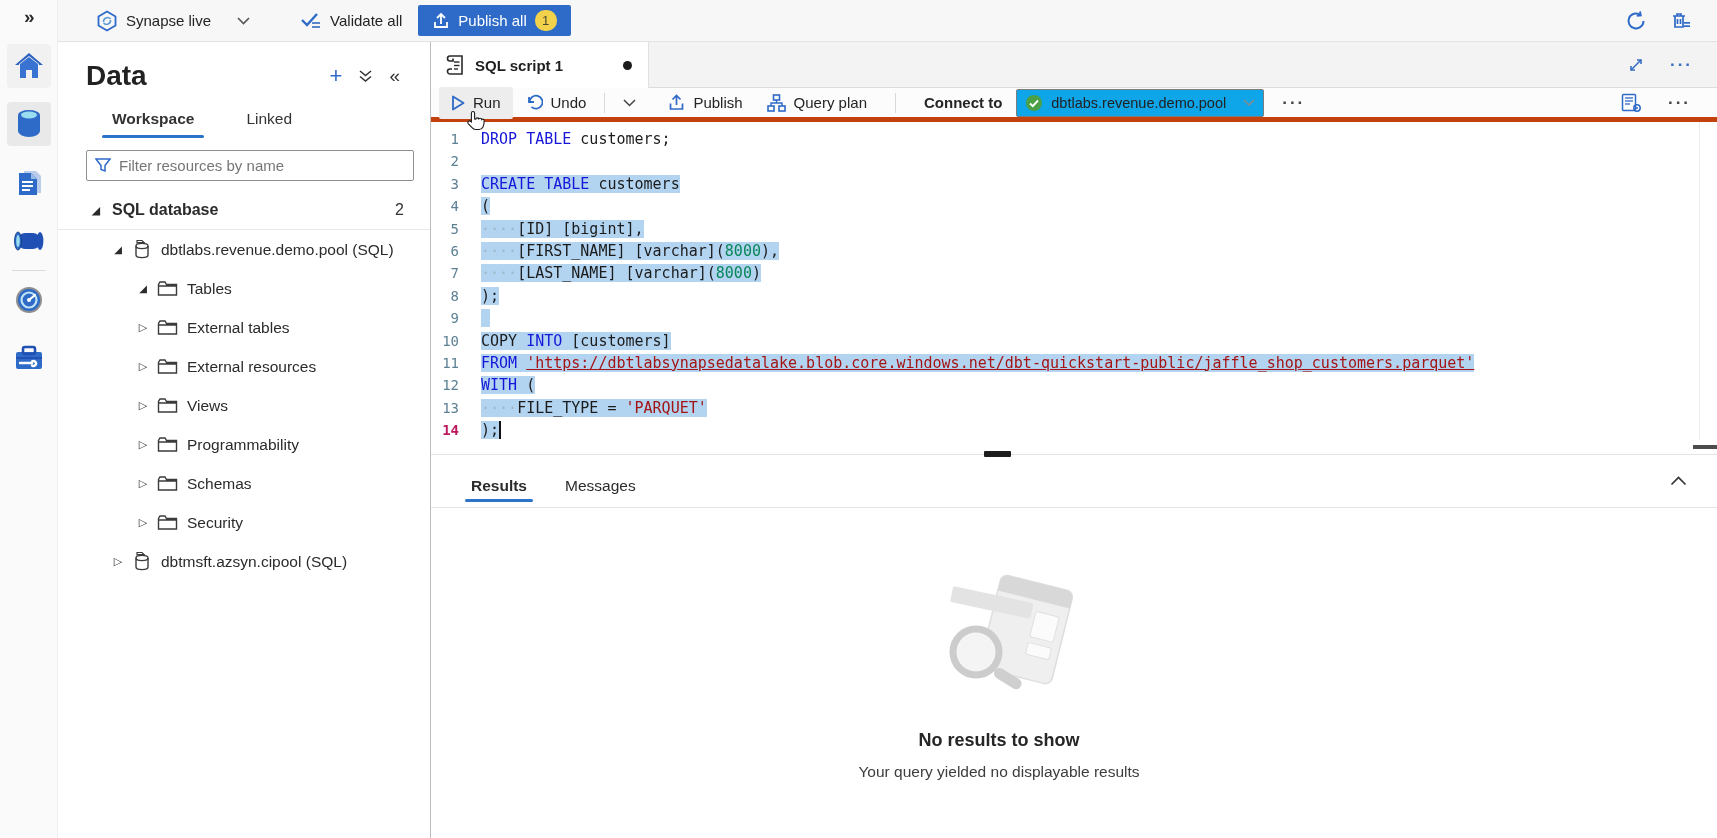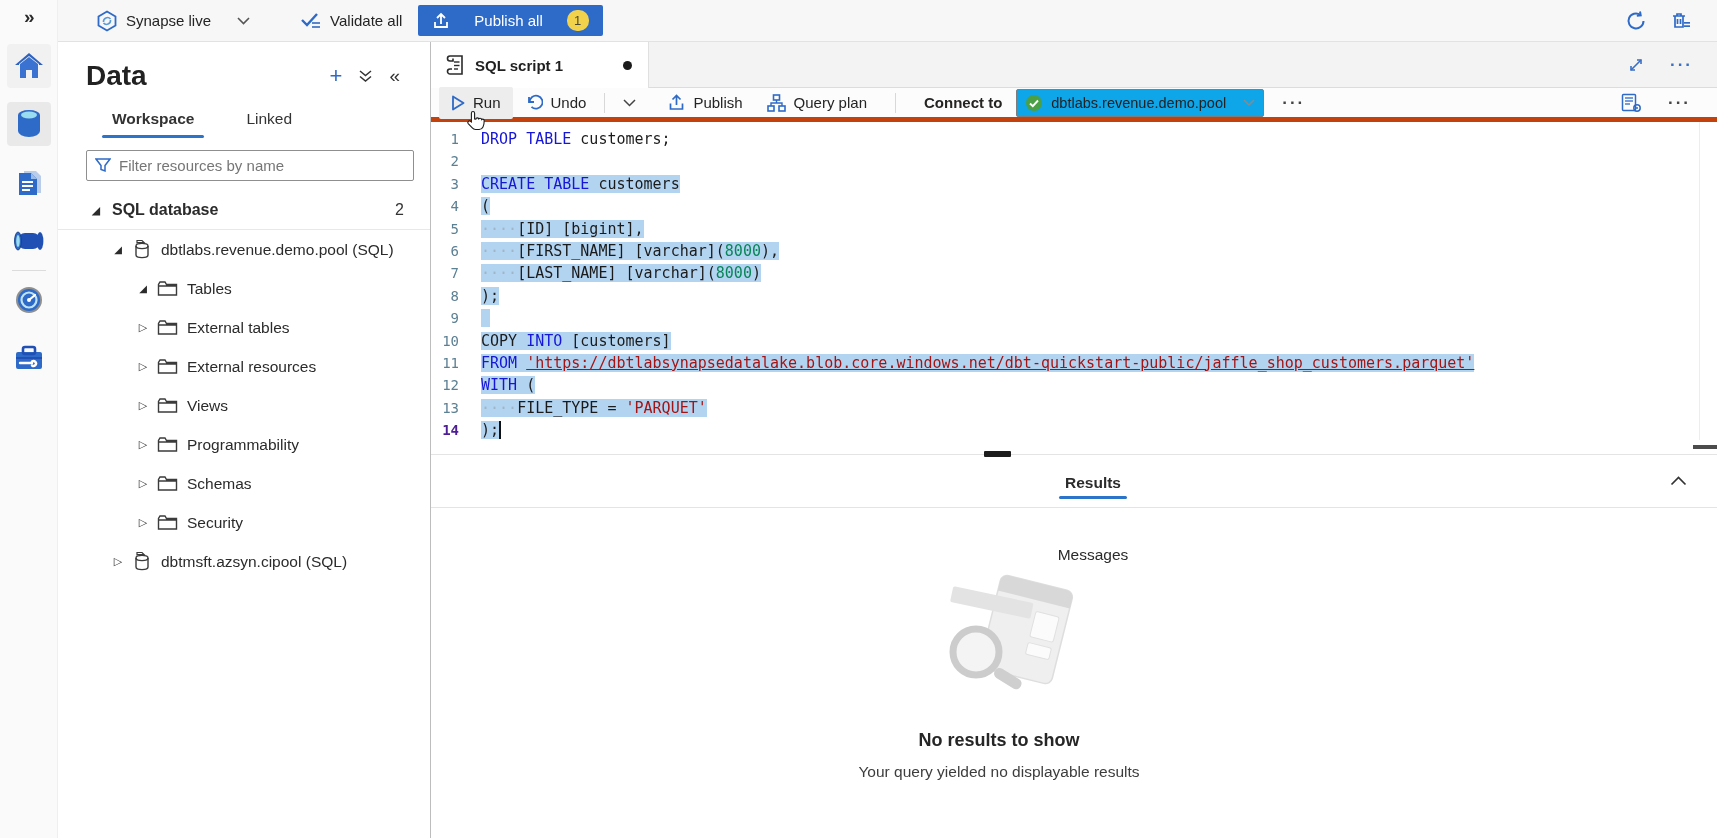--- a/index.html
+++ b/index.html
@@ -17,21 +17,21 @@
   .rail-item { position:absolute; left:7px; width:44px; height:44px; border-radius:4px; display:flex; align-items:center; justify-content:center; cursor:pointer; }
   .rail-item.hover { background:#f1f1f1; }
   .rail-item.selected { background:#e9e9e9; }
   .rail-divider { position:absolute; left:12px; width:34px; height:1px; background:#dcdcdc; }
 
   
   .topbar { position:absolute; left:58px; top:0; right:0; height:42px; background:#f7f7f7; border-bottom:1px solid #e2e2e2; display:flex; align-items:center; z-index:4; }
   .tb-group { display:flex; align-items:center; gap:8px; padding:0 12px; cursor:pointer; color:#242424;justify-content:flex-end; }
   .mode-label { font-size:15px; }
   .chev { color:#555; }
-  .btn-publish-all { display:flex; align-items:center; gap:24px; background:#2e6ac7; color:#fff; border:none; border-radius:2px; height:31px; padding:4px 14px; font-size:15px; cursor:pointer; margin-left:4px; font-family:inherit; }
+  .btn-publish-all { display:flex; align-items:center; gap:8px; background:#2e6ac7; color:#fff; border:none; border-radius:2px; height:31px; padding:4px 14px; font-size:15px; cursor:pointer; margin-left:4px; font-family:inherit; }
   .badge { background:#f2d24b; color:#4a4a33; border-radius:10px; min-width:22px; height:21px; display:flex; align-items:center; justify-content:center; font-size:13px; padding:0 4px; }
   .topbar-right { margin-left:auto; display:flex; align-items:center; gap:22px; padding-right:26px; }
   .icon-btn { cursor:pointer; }
 
   
   .sidebar { position:absolute; left:58px; top:42px; width:372px; bottom:0; background:#fff; z-index:3; }
   .sb-header { display:flex; align-items:center; padding:18px 16px 6px 28px; }
   .sb-title { font-size:28px; font-weight:700; color:#222; }
   .sb-actions { margin-left:auto; display:flex; align-items:center; gap:16px; padding-right:14px; }
   .plus { color:#2e6ac7; font-size:22px; font-weight:400; cursor:pointer; line-height:1; }
@@ -71,39 +71,39 @@
   .connect-label { font-weight:700; font-size:15px; margin:0 14px 0 22px; }
   .pool-select { display:flex; align-items:center; gap:8px; border:1px solid #7d7d7d; border-radius:2px; height:28px; padding:0 8px; background:#0ea5e9; cursor:pointer; min-width:248px; }
   .pool-name { font-size:14.5px; color:#222; }
   .toolbar-right { margin-left:auto; display:flex; align-items:center; gap:26px; padding-right:26px; }
 
   
   .editor { height:332px; position:relative; background:#fff; overflow:hidden; }
   .code-area { position:absolute; inset:0 0 12px 0; padding-top:6px; font-family:"DejaVu Sans Mono", monospace; font-size:15px; }
   .code-line { display:flex; height:22.4px; line-height:22.4px; white-space:pre; }
   .ln { width:50px; text-align:right; padding-right:22px; color:#5b7f93; font-size:14px; flex:none; }
-  .ln.active { color:#4c1d95; font-weight:700; }
+  .ln.active { color:#be185d; font-weight:700; }
   .lc { flex:1; }
   .lc .sel { background:#b3d4f1; }
   .tok-kw { color:#1616d8; }
   .tok-pl { color:#1b1b1b; }
   .tok-str { color:#a31515; }
   .tok-num { color:#098658; }
   .tok-ws { color:#9fb6c6; }
   .tok-u { text-decoration:underline; }
   .caret { display:inline-block; width:2px; height:18px; background:#111; vertical-align:-4px; }
   .sel-pad { display:inline-block; width:9px; }
   .v-gutter { position:absolute; right:17px; top:0; bottom:14px; width:0; border-left:1px solid #ededed; }
   .h-thumb { position:absolute; right:0; bottom:5px; width:24px; height:4px; background:#4c4c4c; }
   .splitter { height:10px; position:relative; border-top:1px solid #e4e4e4; background:#fff; cursor:row-resize; }
   .split-handle { position:absolute; left:43%; top:-4px; width:27px; height:6px; background:#1d1d1d; border-radius:1px; }
 
   
   .results { flex:1; display:flex; flex-direction:column; background:#fff; }
-  .res-tabs { height:44px; display:flex; align-items:center; padding-left:38px; gap:34px; border-bottom:1px solid #e4e4e4; position:relative;flex-direction:column; }
+  .res-tabs { height:44px; display:flex; align-items:center; padding-left:38px; gap:34px; border-bottom:1px solid #e4e4e4; position:relative; }
   .res-tab { font-size:15.5px; color:#2b2b2b; cursor:pointer; position:relative; padding:10px 2px; }
   .res-tab.active { font-weight:600; }
   .res-tab.active::after { content:""; position:absolute; left:-4px; right:-4px; bottom:3px; height:3px; background:#2b74c9; border-radius:2px; }
   .res-collapse { position:absolute; right:30px; top:12px; cursor:pointer; }
   .res-empty { flex:1; display:flex; flex-direction:column; align-items:center; justify-content:center; gap:6px; transform:translateX(-75px); }
   .empty-title { font-size:18px; font-weight:700; color:#262626; margin-top:18px; }
   .empty-sub { font-size:15.5px; color:#3d3d3d; margin-top:6px; }
   .statusbar { height:37px; background:#f1f1f1; display:flex; align-items:center; gap:10px; padding-left:20px; font-size:15px; color:#1f1f1f; }
 
   

